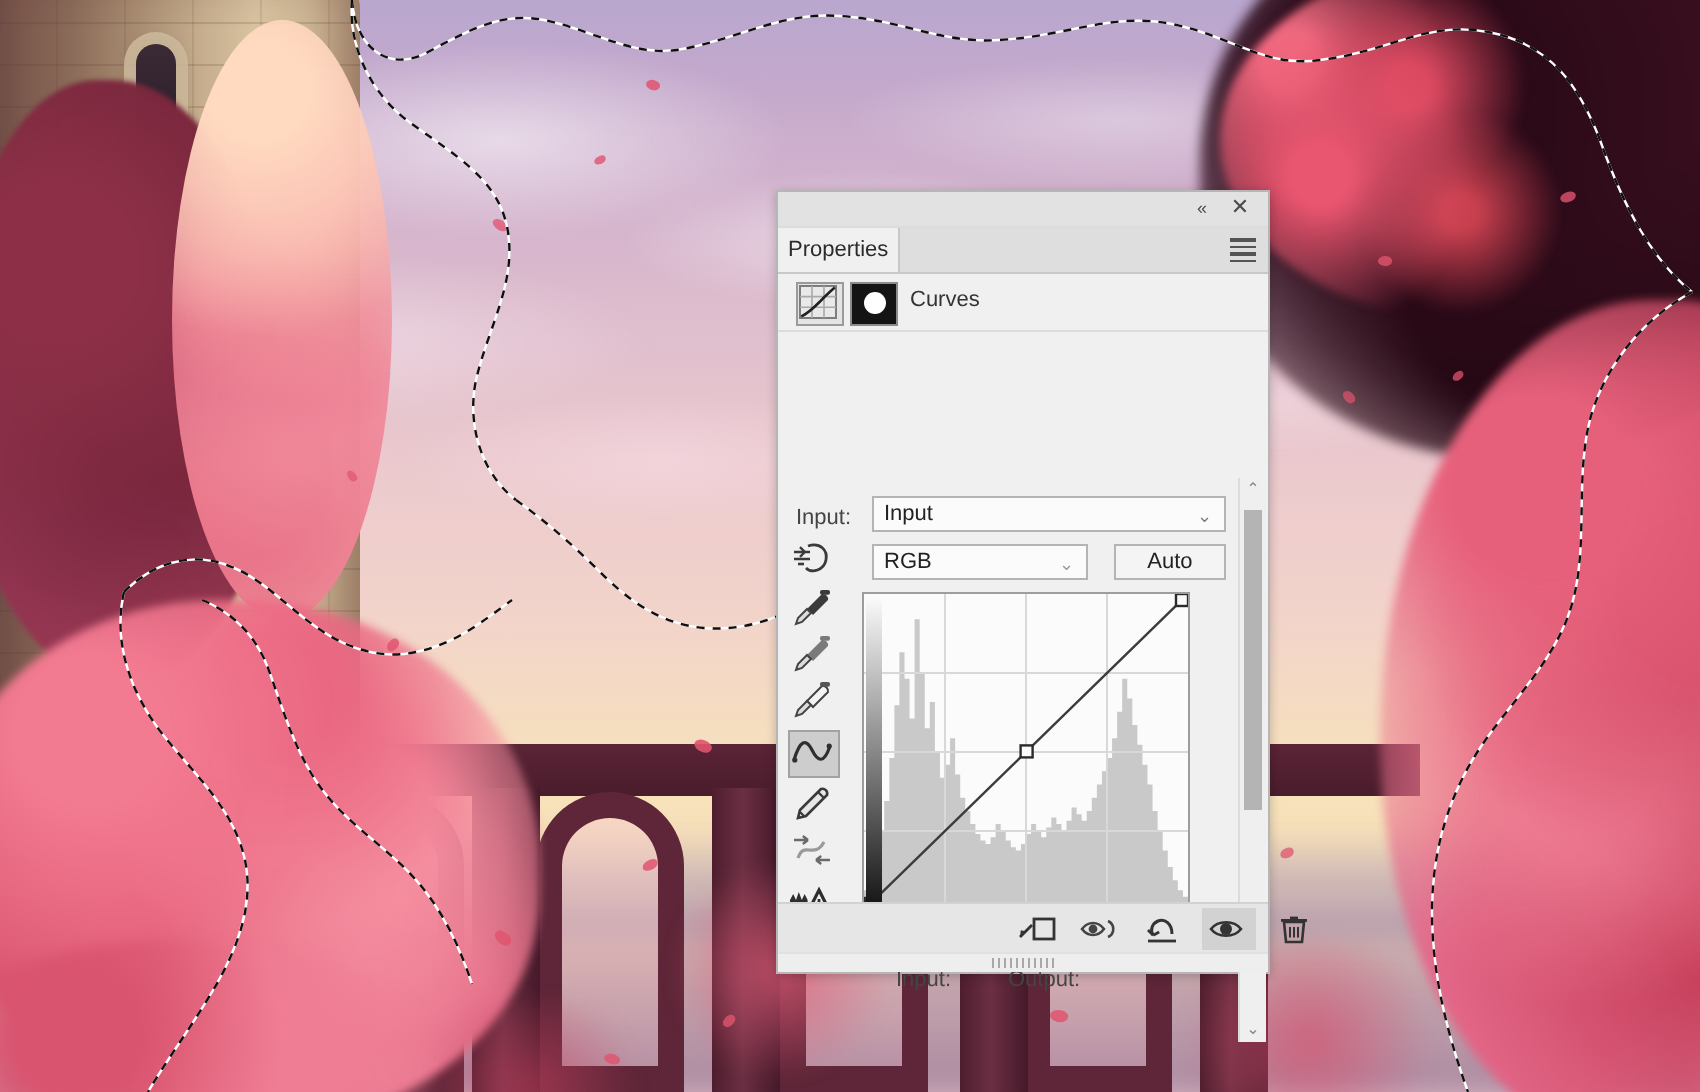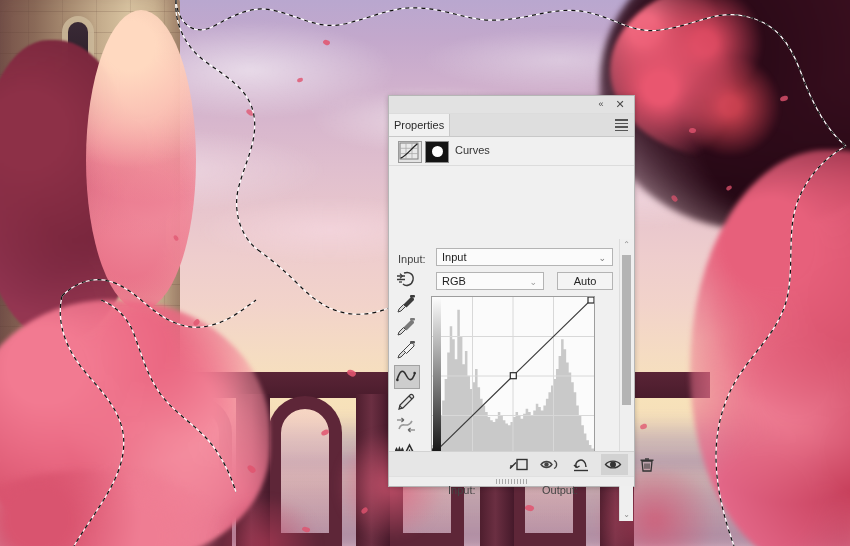--- a/index.html
+++ b/index.html
@@ -351,21 +351,21 @@
   #white-slider {
     position:absolute; left:192px; top:299px;
     width:0;height:0;
     border-left:7px solid transparent; border-right:7px solid transparent;
     border-bottom:11px solid #f4f4f4;
     filter: drop-shadow(0 0 0.6px #888);
     cursor:pointer;
   }
   #io-row { position:absolute; left:42px; top:318px; width:180px; }
   #input-label { position:absolute; left:17px; top:0; font-size:11px; color:#444;text-align:right; }
-  #output-label { position:absolute; left:73px; top:0; font-size:11px; color:#444;margin-left:38px; }
+  #output-label { position:absolute; left:73px; top:0; font-size:11px; color:#444; }
 
   
   #scrollbar {
     position:absolute; right:1px; top:73px; width:13px; height:282px;
     background:#efefef; border-left:1px solid #dcdcdc;
   }
   #sb-up, #sb-down {
     position:absolute; left:0; width:13px; height:12px;
     font-size:8px; color:#8a8a8a; text-align:center; line-height:12px; cursor:pointer;
   }

